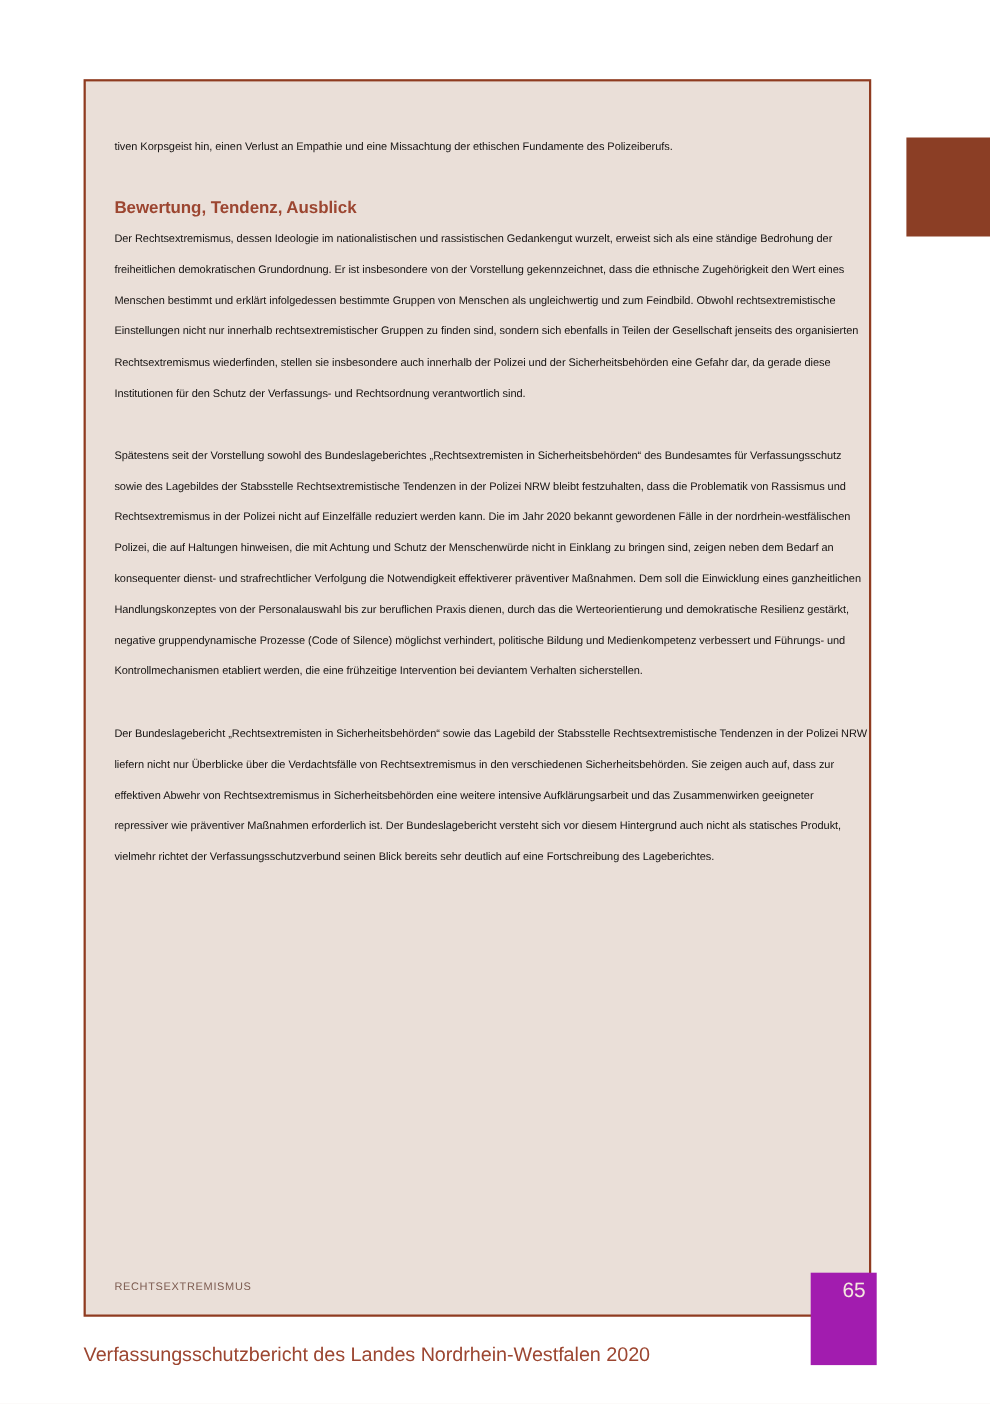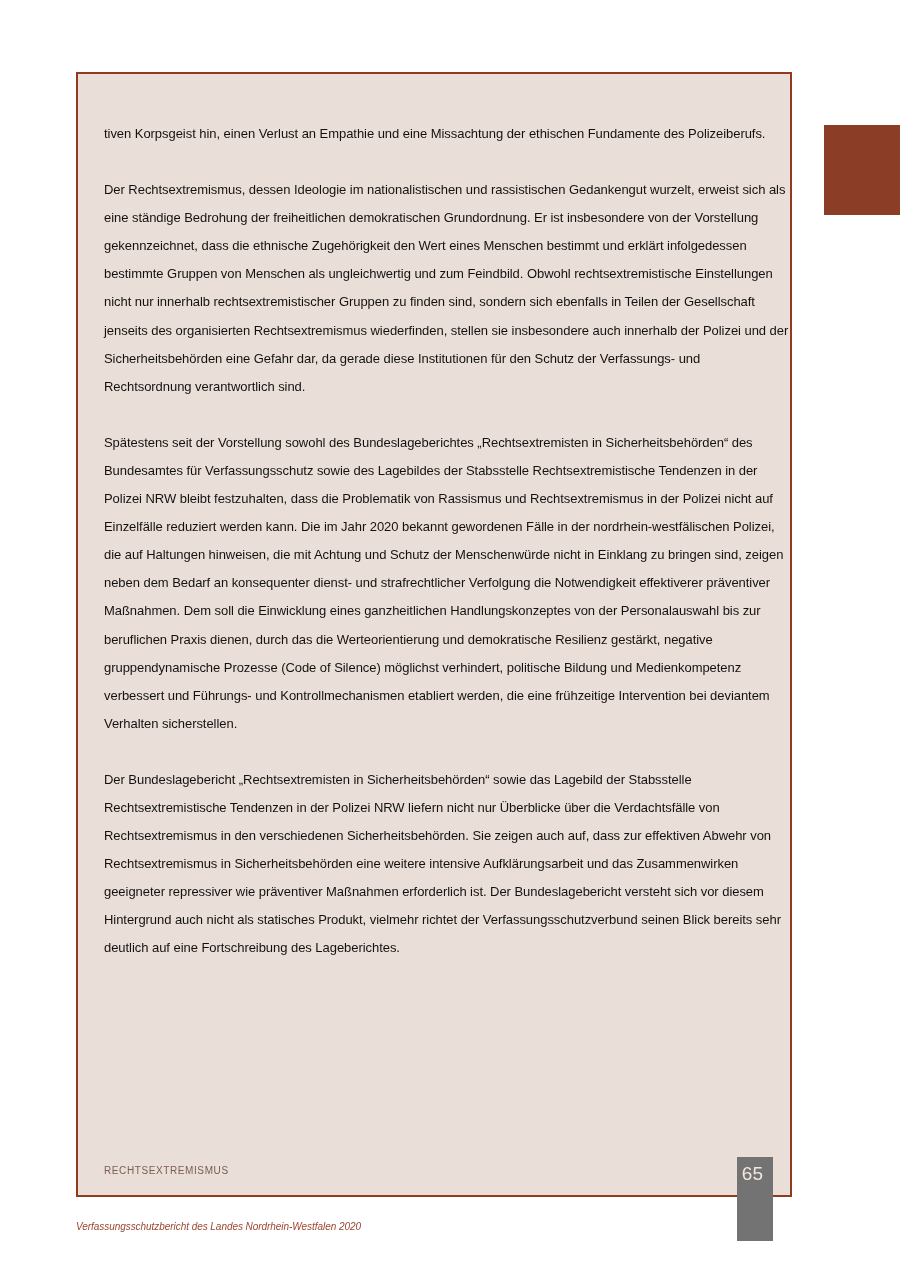--- a/index.html
+++ b/index.html
@@ -42,21 +42,21 @@
   
   #content {
     position: absolute;
     left: 104px;
     top: 120px;
     width: 686px;
     z-index: 3;
   }
 
   .para {
-    font-size: 13px;
+    font-size: 10px;
     line-height: 28.1px;
     color: #141110;
     margin: 0;
     letter-spacing: -0.05px;
     font-weight: 400;
   }
 
   .spacer-lg { height: 28px; }
 
   #section-heading {
@@ -85,59 +85,59 @@
     text-transform: lowercase;
   }
   
   #running-foot-text::first-letter { font-size: 1em; }
 
   
   #page-number-box {
     position: absolute;
     left: 737px;
     top: 1157px;
-    width: 36px;
+    width: 60px;
     height: 84px;
-    background: #737373;
+    background: #a21caf;
     z-index: 5;
   }
   #page-number {
     position: absolute;
     right: 10px;
     top: 6px;
     font-size: 19px;
     color: #F4E7DF;
     font-weight: 400;
   }
 
   
   #bottom-caption {
     position: absolute;
     left: 76px;
     top: 1221px;
-    font-size: 10px;
+    font-size: 18px;
     color: #9C4631;
     letter-spacing: -0.05px;
     z-index: 3;
-    font-style: italic;
   }
 </style>
 </head>
 <body>
 
 <div id="page-frame"></div>
 
 <div id="section-tab"></div>
 
 <div id="content">
 
   <p class="para">tiven Korpsgeist hin, einen Verlust an Empathie und eine Missachtung der ethischen Fundamente des Polizeiberufs.</p>
 
   <div class="spacer-lg"></div>
 
+  <h2 id="section-heading">Bewertung, Tendenz, Ausblick</h2>
 
   <p class="para">Der Rechtsextremismus, dessen Ideologie im nationalistischen und rassistischen Gedankengut wurzelt, erweist sich als eine ständige Bedrohung der freiheitlichen demokratischen Grundordnung. Er ist insbesondere von der Vorstellung gekennzeichnet, dass die ethnische Zugehörigkeit den Wert eines Menschen bestimmt und erklärt infolgedessen bestimmte Gruppen von Menschen als ungleichwertig und zum Feindbild. Obwohl rechtsextremistische Einstellungen nicht nur innerhalb rechtsextremistischer Gruppen zu finden sind, sondern sich ebenfalls in Teilen der Gesellschaft jenseits des organisierten Rechtsextremismus wiederfinden, stellen sie insbesondere auch innerhalb der Polizei und der Sicherheitsbehörden eine Gefahr dar, da gerade diese Institutionen für den Schutz der Verfassungs- und Rechtsordnung verantwortlich sind.</p>
 
   <div class="spacer-lg"></div>
 
   <p class="para">Spätestens seit der Vorstellung sowohl des Bundeslageberichtes „Rechtsextremisten in Sicherheitsbehörden“ des Bundesamtes für Verfassungsschutz sowie des Lagebildes der Stabsstelle Rechtsextremistische Tendenzen in der Polizei NRW bleibt festzuhalten, dass die Problematik von Rassismus und Rechtsextremismus in der Polizei nicht auf Einzelfälle reduziert werden kann. Die im Jahr 2020 bekannt gewordenen Fälle in der nordrhein-westfälischen Polizei, die auf Haltungen hinweisen, die mit Achtung und Schutz der Menschenwürde nicht in Einklang zu bringen sind, zeigen neben dem Bedarf an konsequenter dienst- und strafrechtlicher Verfolgung die Notwendigkeit effektiverer präventiver Maßnahmen. Dem soll die Einwicklung eines ganzheitlichen Handlungskonzeptes von der Personalauswahl bis zur beruflichen Praxis dienen, durch das die Werteorientierung und demokratische Resilienz gestärkt, negative gruppendynamische Prozesse (Code of Silence) möglichst verhindert, politische Bildung und Medienkompetenz verbessert und Führungs- und Kontrollmechanismen etabliert werden, die eine frühzeitige Intervention bei deviantem Verhalten sicherstellen.</p>
 
   <div class="spacer-lg"></div>
 
   <p class="para">Der Bundeslagebericht „Rechtsextremisten in Sicherheitsbehörden“ sowie das Lagebild der Stabsstelle Rechtsextremistische Tendenzen in der Polizei NRW liefern nicht nur Überblicke über die Verdachtsfälle von Rechtsextremismus in den verschiedenen Sicherheitsbehörden. Sie zeigen auch auf, dass zur effektiven Abwehr von Rechtsextremismus in Sicherheitsbehörden eine weitere intensive Aufklärungsarbeit und das Zusammenwirken geeigneter repressiver wie präventiver Maßnahmen erforderlich ist. Der Bundeslagebericht versteht sich vor diesem Hintergrund auch nicht als statisches Produkt, vielmehr richtet der Verfassungsschutzverbund seinen Blick bereits sehr deutlich auf eine Fortschreibung des Lageberichtes.</p>

